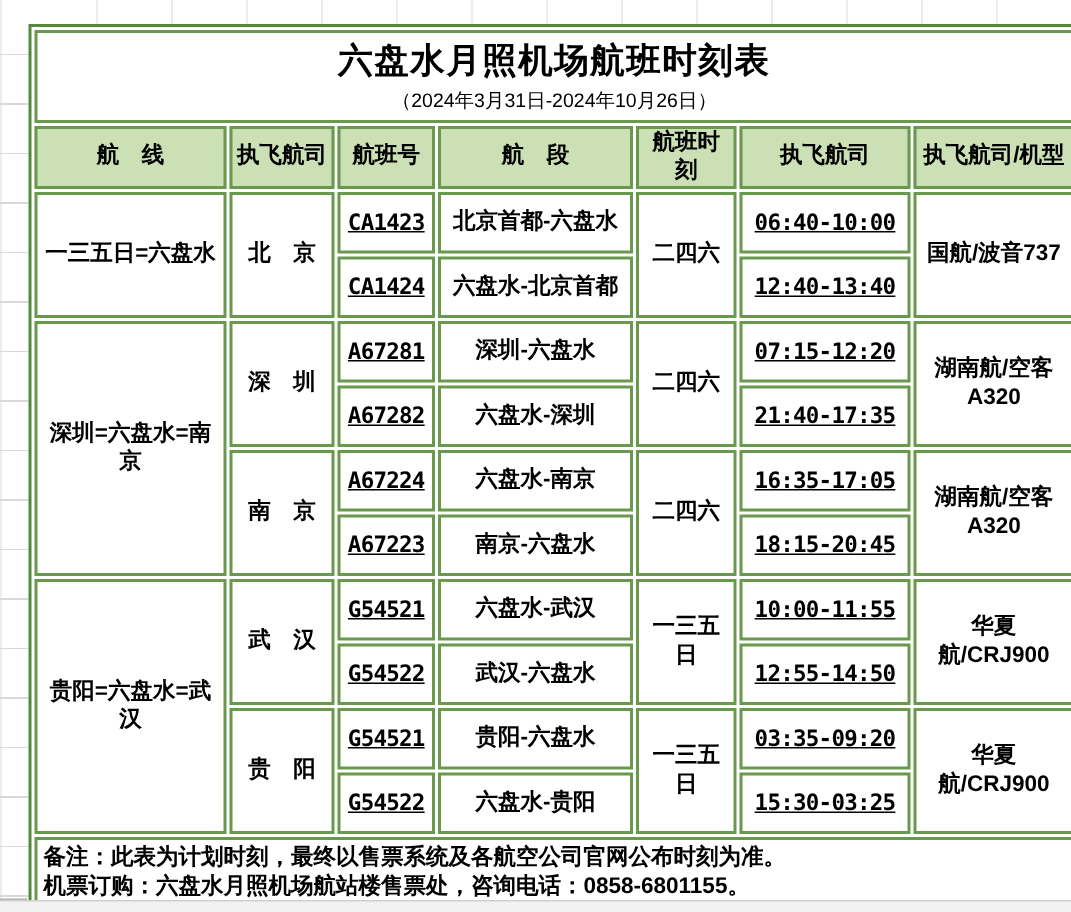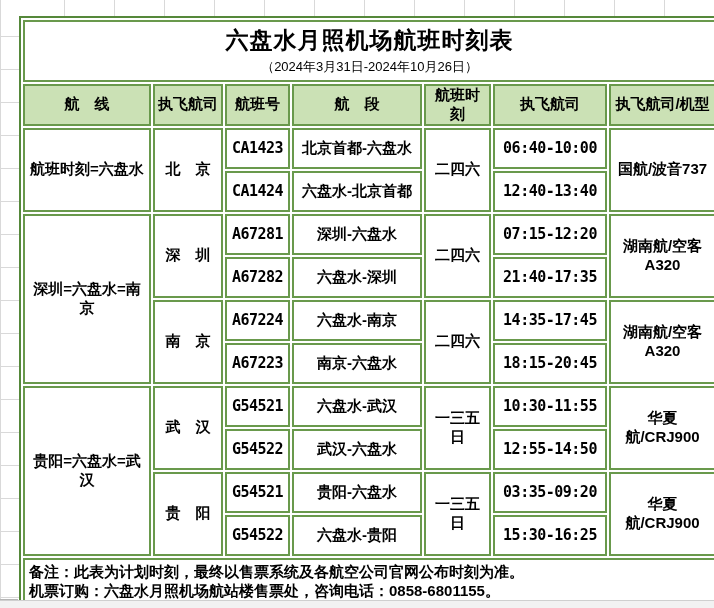--- a/index.html
+++ b/index.html
@@ -38,21 +38,21 @@
   }
   tr.title-row { height:62px; }
   tr.title-row td { border-color:var(--border); background:#fff; }
   .big-title { font-size:23px; letter-spacing:1px; font-family:"Liberation Serif","DejaVu Serif",serif; font-weight:bold; }
   .sub-title { font-size:13px; margin-top:3px; font-weight:normal; }
 
   tr.header-row { height:36px; }
   tr.header-row td { background:var(--header_fill); font-size:15px; }
 
   tbody tr { height:41px; }
-  td.mono { font-family:"DejaVu Sans Mono","Liberation Mono",monospace; font-size:15px; letter-spacing:-0.5px; }
+  td.mono { font-family:"DejaVu Sans Mono","Liberation Mono",monospace; font-size:15px; letter-spacing:-0.5px;text-decoration:underline; }
   td.route { font-size:15px; padding:0 1px; }
   td.airline { font-size:14px; }
 
   tfoot tr { height:44px; }
   tfoot td { text-align:left !important; padding:2px 4px !important; font-size:14px; }
   tfoot .note-line { white-space:nowrap; line-height:19px; }
 
   .tabbar {
     position:absolute; left:0; top:600px; width:714px; height:8px;
     background:#f2f2f2; border-top:1px solid #cfcfcf;
@@ -89,21 +89,21 @@
           <td>执飞航司</td>
           <td>航班号</td>
           <td>航　段</td>
           <td>航班时刻</td>
           <td>执飞航司</td>
           <td>执飞航司/机型</td>
         </tr>
     </thead>
     <tbody id="schedule-body">
         <tr>
-          <td class="route" rowspan="2">航班时刻=六盘水</td>
+          <td class="route" rowspan="2">一三五日=六盘水</td>
           <td class="city" rowspan="2">北　京</td>
           <td class="mono">CA1423</td>
           <td>北京首都-六盘水</td>
           <td class="days" rowspan="2">二四六</td>
           <td class="mono">06:40-10:00</td>
           <td class="airline" rowspan="2">国航/波音737</td>
         </tr>
         <tr>
           <td class="mono">CA1424</td>
           <td>六盘水-北京首都</td>
@@ -121,54 +121,54 @@
         <tr>
           <td class="mono">A67282</td>
           <td>六盘水-深圳</td>
           <td class="mono">21:40-17:35</td>
         </tr>
         <tr>
           <td class="city" rowspan="2">南　京</td>
           <td class="mono">A67224</td>
           <td>六盘水-南京</td>
           <td class="days" rowspan="2">二四六</td>
-          <td class="mono">14:35-17:45</td>
+          <td class="mono">16:35-17:05</td>
           <td class="airline" rowspan="2">湖南航/空客A320</td>
         </tr>
         <tr>
           <td class="mono">A67223</td>
           <td>南京-六盘水</td>
           <td class="mono">18:15-20:45</td>
         </tr>
         <tr>
           <td class="route" rowspan="4">贵阳=六盘水=武汉</td>
           <td class="city" rowspan="2">武　汉</td>
           <td class="mono">G54521</td>
           <td>六盘水-武汉</td>
           <td class="days" rowspan="2">一三五日</td>
-          <td class="mono">10:30-11:55</td>
+          <td class="mono">10:00-11:55</td>
           <td class="airline" rowspan="2">华夏航/CRJ900</td>
         </tr>
         <tr>
           <td class="mono">G54522</td>
           <td>武汉-六盘水</td>
           <td class="mono">12:55-14:50</td>
         </tr>
         <tr>
           <td class="city" rowspan="2">贵　阳</td>
           <td class="mono">G54521</td>
           <td>贵阳-六盘水</td>
           <td class="days" rowspan="2">一三五日</td>
           <td class="mono">03:35-09:20</td>
           <td class="airline" rowspan="2">华夏航/CRJ900</td>
         </tr>
         <tr>
           <td class="mono">G54522</td>
           <td>六盘水-贵阳</td>
-          <td class="mono">15:30-16:25</td>
+          <td class="mono">15:30-03:25</td>
         </tr>
       </tbody>
     <tfoot>
       <tr>
         <td colspan="7">
           <div class="note-line">备注：此表为计划时刻，最终以售票系统及各航空公司官网公布时刻为准。</div>
           <div class="note-line">机票订购：六盘水月照机场航站楼售票处，咨询电话：0858-6801155。</div>
         </td>
       </tr>
     </tfoot>

